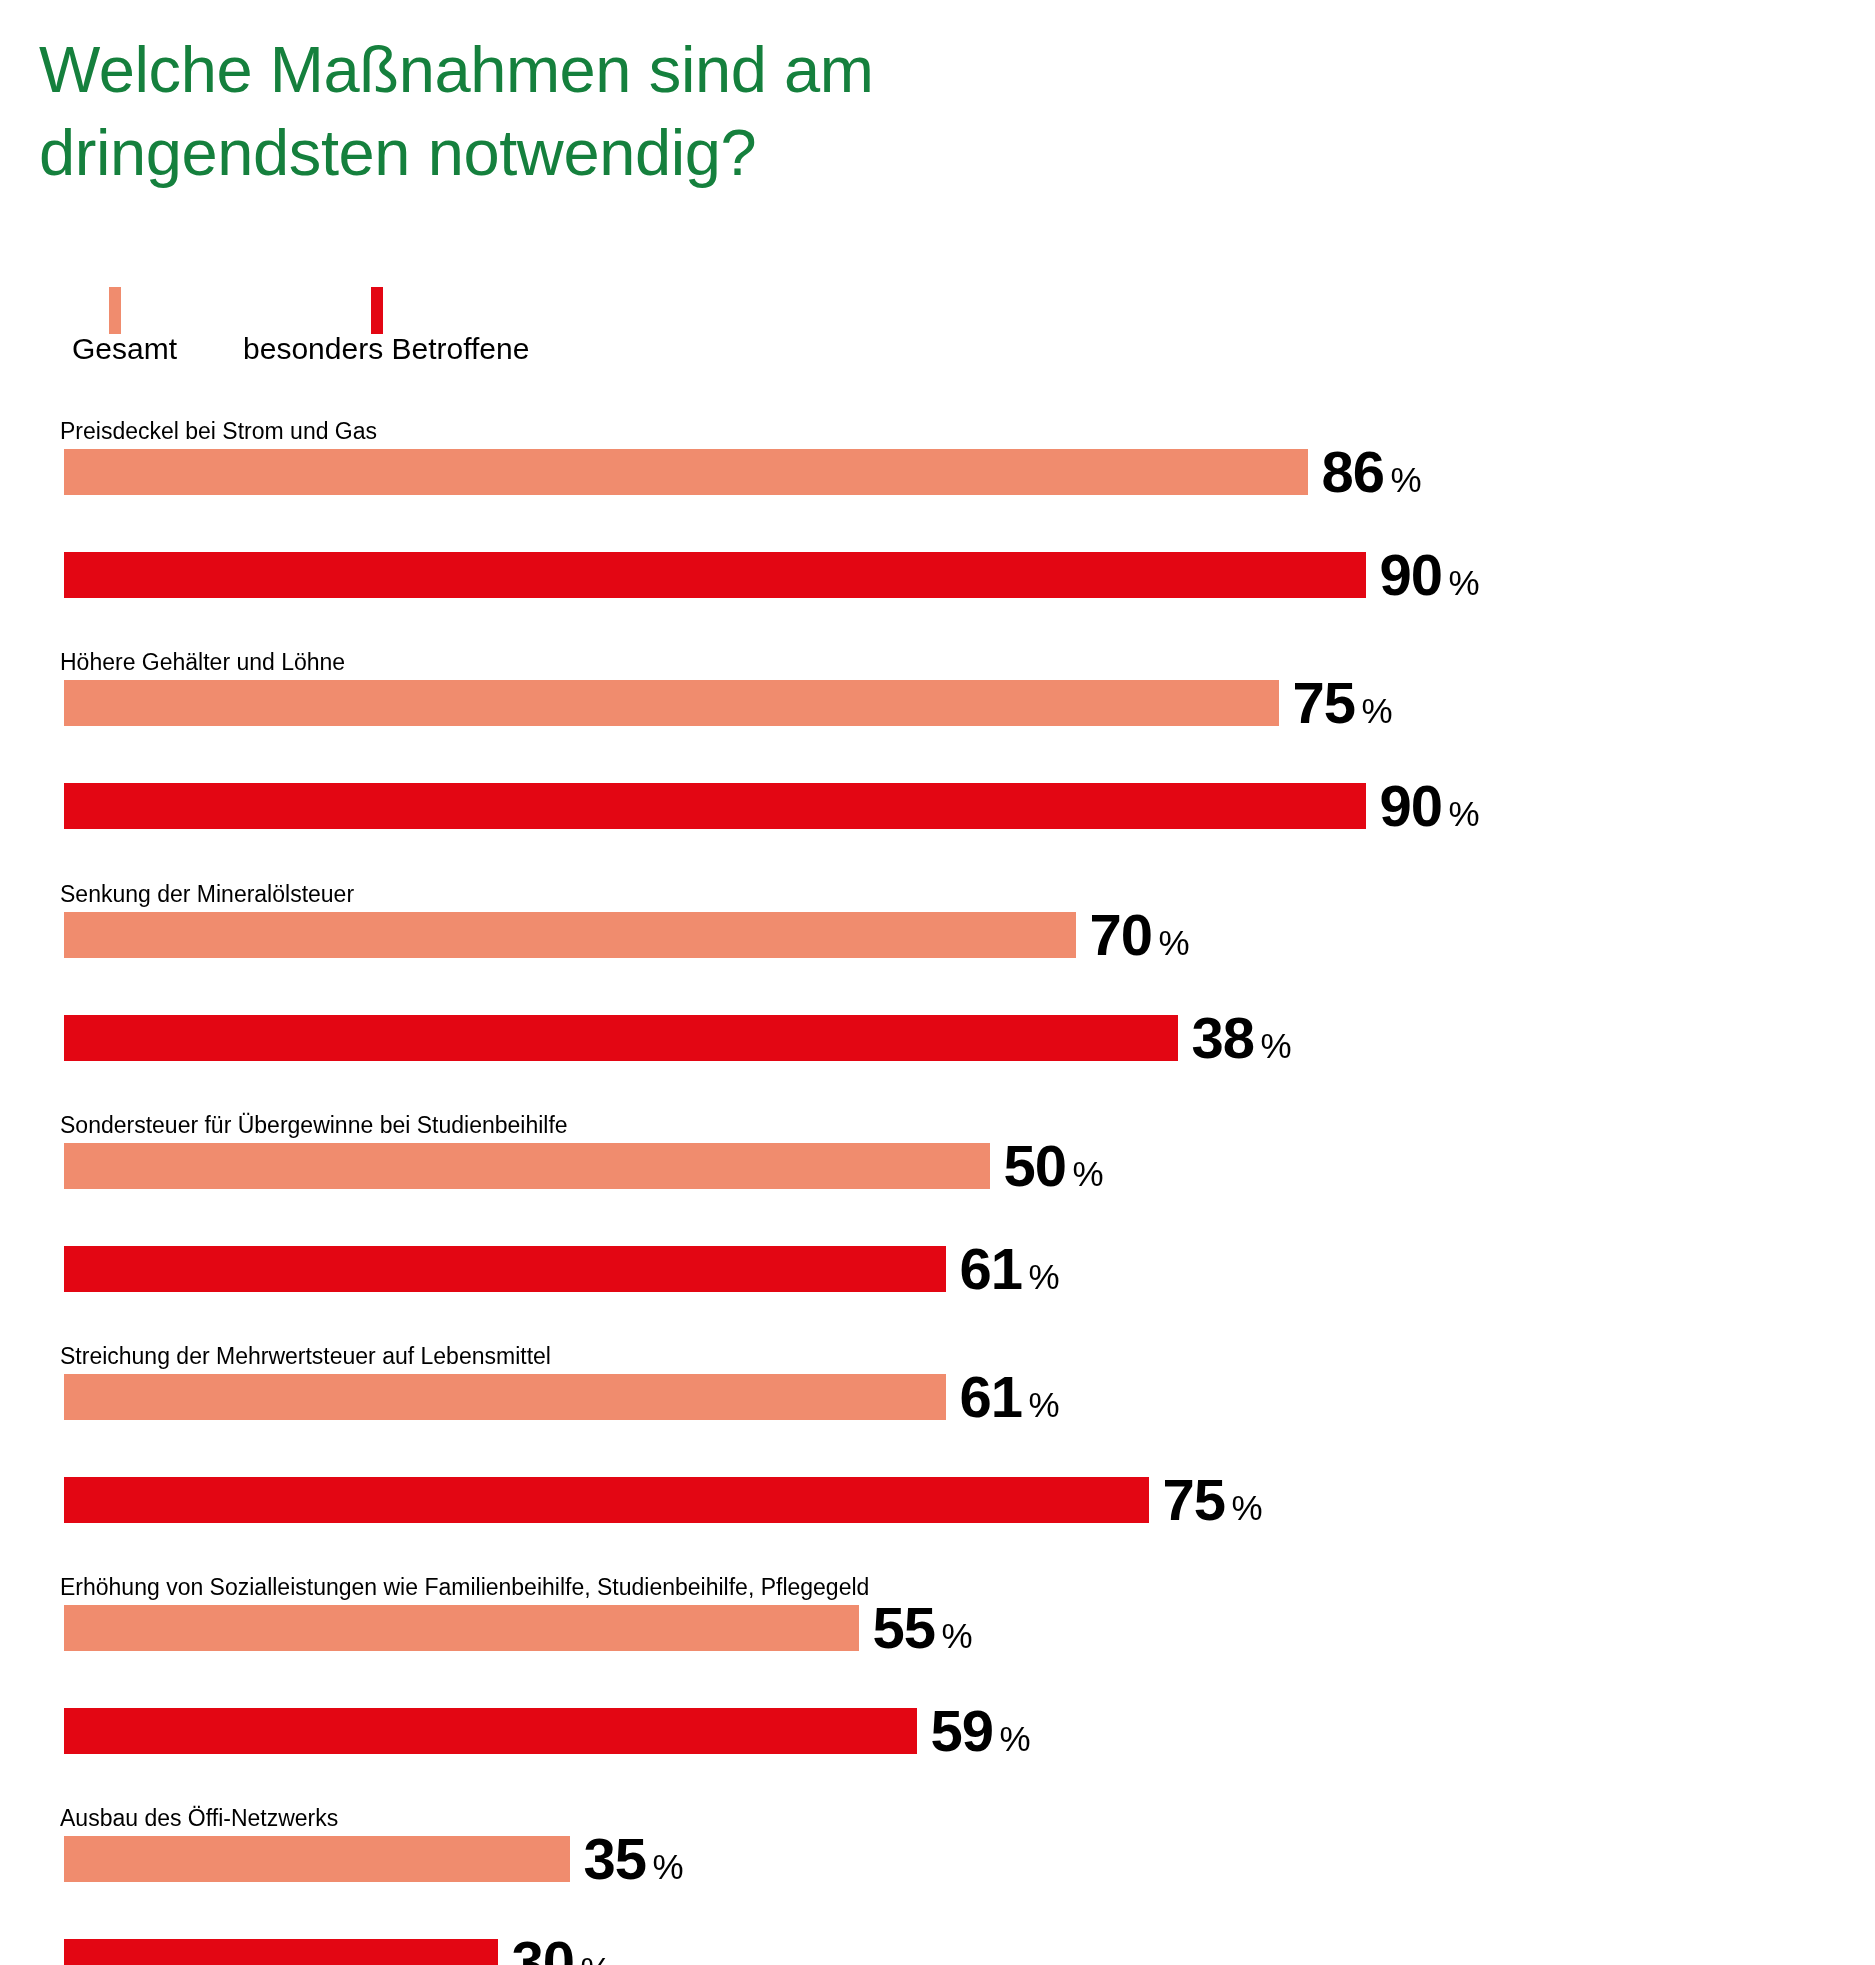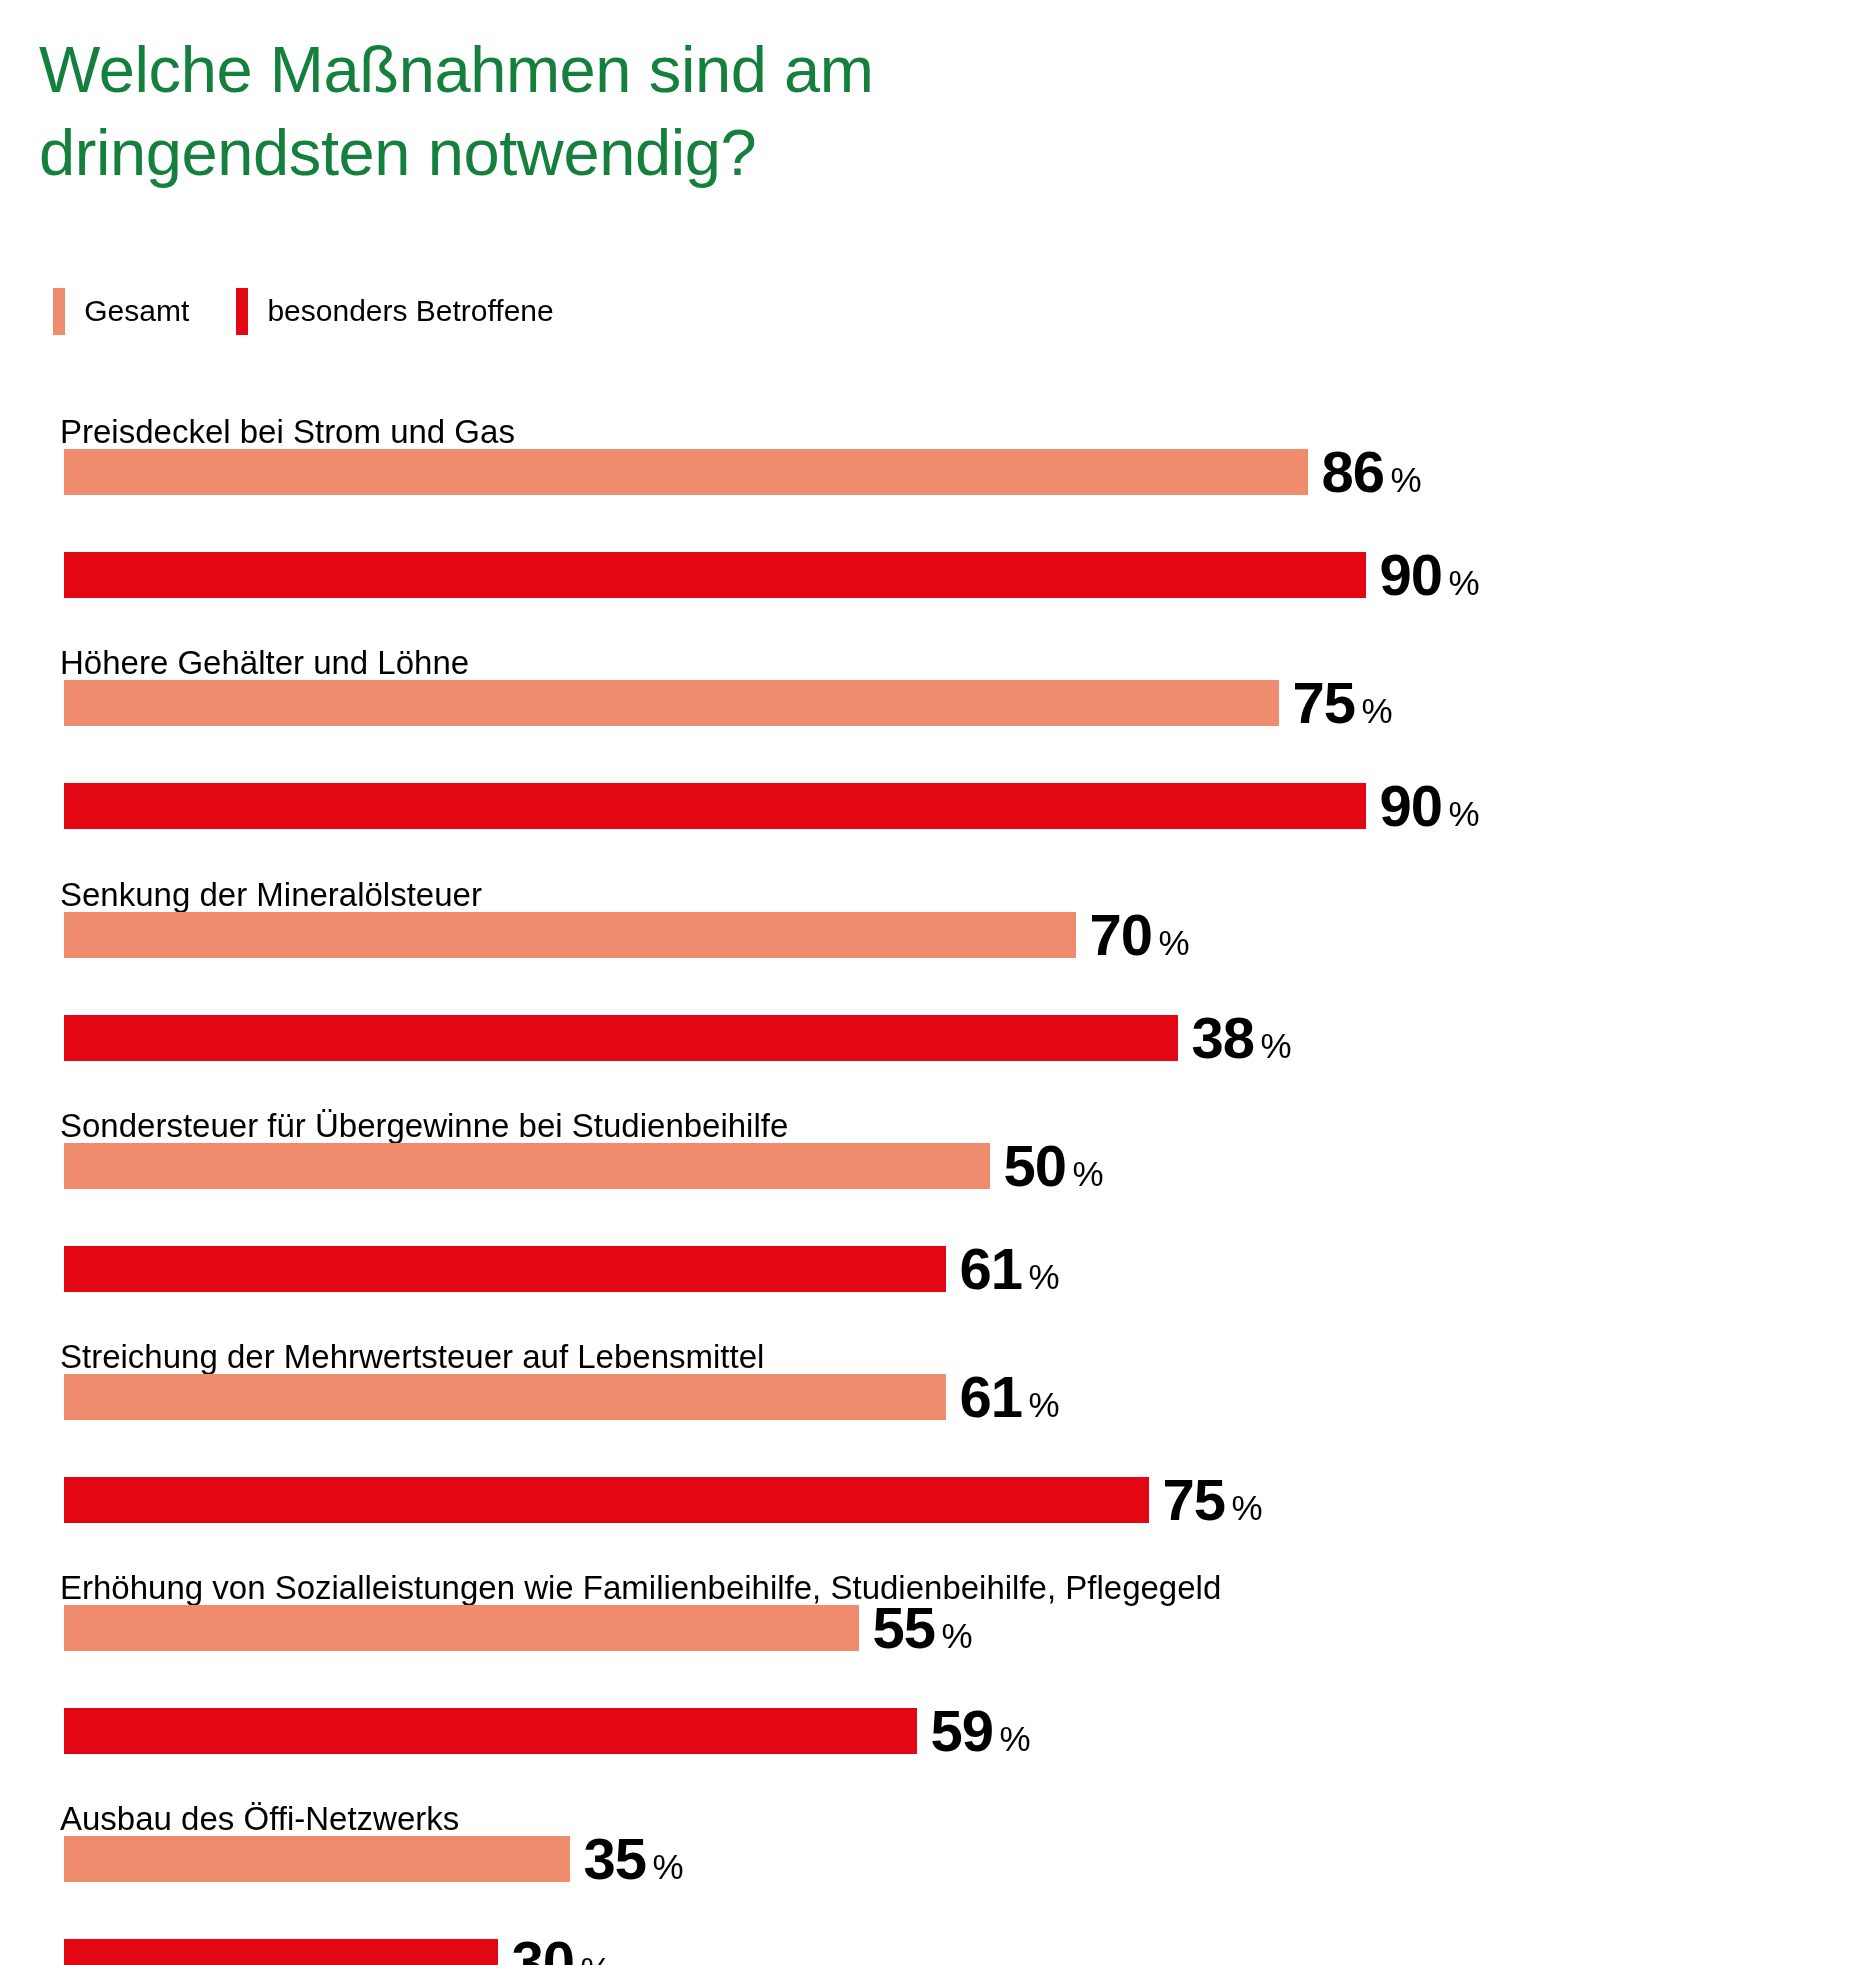--- a/index.html
+++ b/index.html
@@ -39,20 +39,21 @@
     left: 53px;
     top: 287px;
     height: 48px;
     display: flex;
     align-items: center;
   }
   .legend-item {
     display: flex;
     align-items: center;
     height: 48px;
+    flex-direction: column;
   }
   .legend-swatch {
     width: 12.2px;
     height: 47px;
     flex: 0 0 auto;
   }
   .legend-label {
     font-size: 30px;
     color: #000000;
     margin-left: 19px;
@@ -64,21 +65,21 @@
   
   .group {
     position: absolute;
     left: 0;
     width: 1875px;
   }
   .group-label {
     position: absolute;
     left: 60px;
     top: 0;
-    font-size: 33px;
+    font-size: 23px;
     line-height: 29px;
     color: #000000;
     white-space: nowrap;
   }
   .bar-row {
     position: absolute;
     left: 64px;
     height: 46px;
     display: flex;
     align-items: center;

